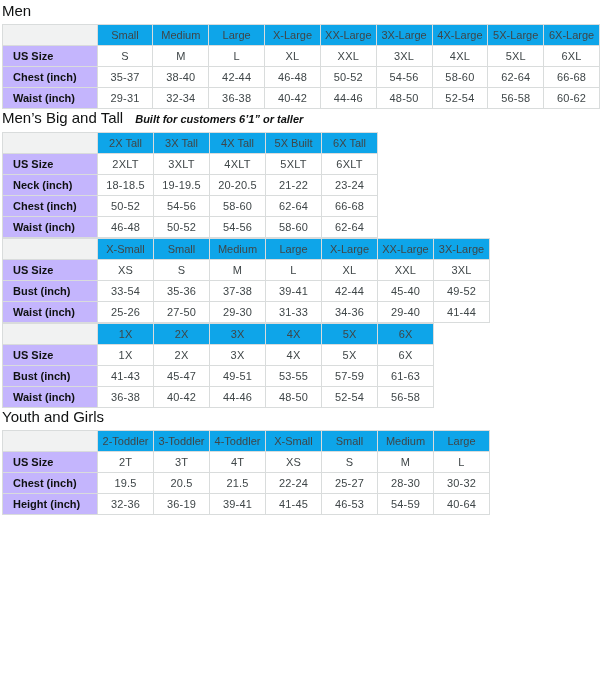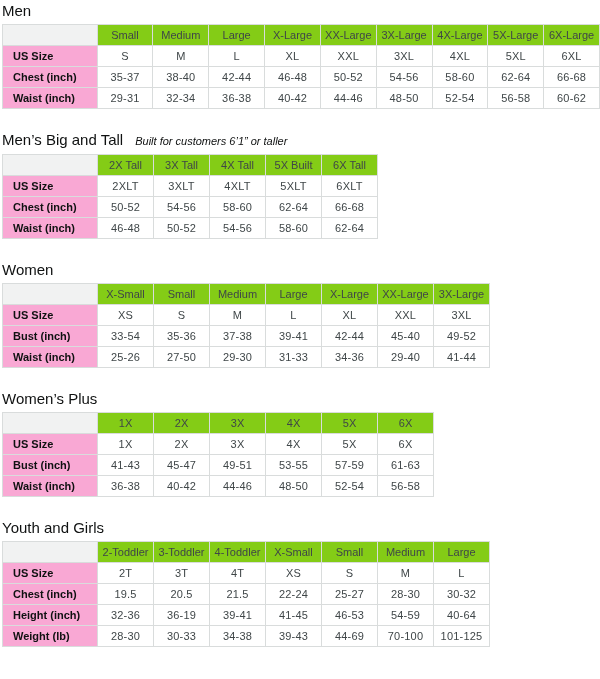--- a/index.html
+++ b/index.html
@@ -4,66 +4,66 @@
 <style>
   * { box-sizing: border-box; }
   html, body {
     margin: 0;
     background: #ffffff;
     font-family: "Liberation Sans", sans-serif;
     color: #0f1111;
   }
   body { padding: 2px 0 6px 2px; width: 600px; }
 
-  .chart-section { margin-bottom: 22px; }
+  .chart-section { }
   .chart-section:last-child { margin-bottom: 0; }
 
   .section-header {
     margin: 0 0 4px 0;
     line-height: 18px;
     white-space: nowrap;
   }
   .section-title {
     font-size: 15px;
     font-weight: 400;
     color: #0f1111;
   }
   .section-subtitle {
     font-size: 11px;
     font-style: italic;
-    font-weight: 400;
+    font-weight: 700;
     color: #0f1111;
     margin-left: 12px;
   }
 
   table.size-table {
     border-collapse: collapse;
     table-layout: fixed;
   }
   table.size-table th,
   table.size-table td {
     border: 1px solid #d9dcdc;
     height: 21px;
     font-size: 11px;
     line-height: 13px;
     padding: 3px 2px;
     text-align: center;
     vertical-align: middle;
     overflow: hidden;
   }
   table.size-table thead th {
-    background: #84cc16;
+    background: #0ea5e9;
     font-weight: 400;
     color: #3f4648;
   }
   table.size-table thead th.corner-cell {
     background: #f1f2f2;
   }
   table.size-table tbody th {
-    background: #f9a8d4;
+    background: #c4b5fd;
     text-align: left;
     padding-left: 10px;
     font-weight: 700;
     color: #0f1111;
   }
   table.size-table td {
     background: #ffffff;
     color: #3f4648;
     letter-spacing: 0.2px;
   }
@@ -148,40 +148,47 @@
           <tbody>
             <tr>
               <th class="label-col">US Size</th>
               <td class="data-col">2XLT</td>
               <td class="data-col">3XLT</td>
               <td class="data-col">4XLT</td>
               <td class="data-col">5XLT</td>
               <td class="data-col">6XLT</td>
             </tr>
             <tr>
+              <th class="label-col">Neck (inch)</th>
+              <td class="data-col">18-18.5</td>
+              <td class="data-col">19-19.5</td>
+              <td class="data-col">20-20.5</td>
+              <td class="data-col">21-22</td>
+              <td class="data-col">23-24</td>
+            </tr>
+            <tr>
               <th class="label-col">Chest (inch)</th>
               <td class="data-col">50-52</td>
               <td class="data-col">54-56</td>
               <td class="data-col">58-60</td>
               <td class="data-col">62-64</td>
               <td class="data-col">66-68</td>
             </tr>
             <tr>
               <th class="label-col">Waist (inch)</th>
               <td class="data-col">46-48</td>
               <td class="data-col">50-52</td>
               <td class="data-col">54-56</td>
               <td class="data-col">58-60</td>
               <td class="data-col">62-64</td>
             </tr>
           </tbody>
         </table>
       </section>
       <section class="chart-section">
-        <div class="section-header"><span class="section-title">Women</span></div>
         <table class="size-table">
           <thead>
             <tr>
               <th class="corner-cell label-col"></th>
               <th class="data-col">X-Small</th>
               <th class="data-col">Small</th>
               <th class="data-col">Medium</th>
               <th class="data-col">Large</th>
               <th class="data-col">X-Large</th>
               <th class="data-col">XX-Large</th>
@@ -216,21 +223,20 @@
               <td class="data-col">29-30</td>
               <td class="data-col">31-33</td>
               <td class="data-col">34-36</td>
               <td class="data-col">29-40</td>
               <td class="data-col">41-44</td>
             </tr>
           </tbody>
         </table>
       </section>
       <section class="chart-section">
-        <div class="section-header"><span class="section-title">Women’s  Plus</span></div>
         <table class="size-table">
           <thead>
             <tr>
               <th class="corner-cell label-col"></th>
               <th class="data-col">1X</th>
               <th class="data-col">2X</th>
               <th class="data-col">3X</th>
               <th class="data-col">4X</th>
               <th class="data-col">5X</th>
               <th class="data-col">6X</th>
@@ -306,27 +312,17 @@
             <tr>
               <th class="label-col">Height (inch)</th>
               <td class="data-col">32-36</td>
               <td class="data-col">36-19</td>
               <td class="data-col">39-41</td>
               <td class="data-col">41-45</td>
               <td class="data-col">46-53</td>
               <td class="data-col">54-59</td>
               <td class="data-col">40-64</td>
             </tr>
-            <tr>
-              <th class="label-col">Weight (lb)</th>
-              <td class="data-col">28-30</td>
-              <td class="data-col">30-33</td>
-              <td class="data-col">34-38</td>
-              <td class="data-col">39-43</td>
-              <td class="data-col">44-69</td>
-              <td class="data-col">70-100</td>
-              <td class="data-col">101-125</td>
-            </tr>
           </tbody>
         </table>
       </section>
     </div>
 </main>
 
 </body></html>

